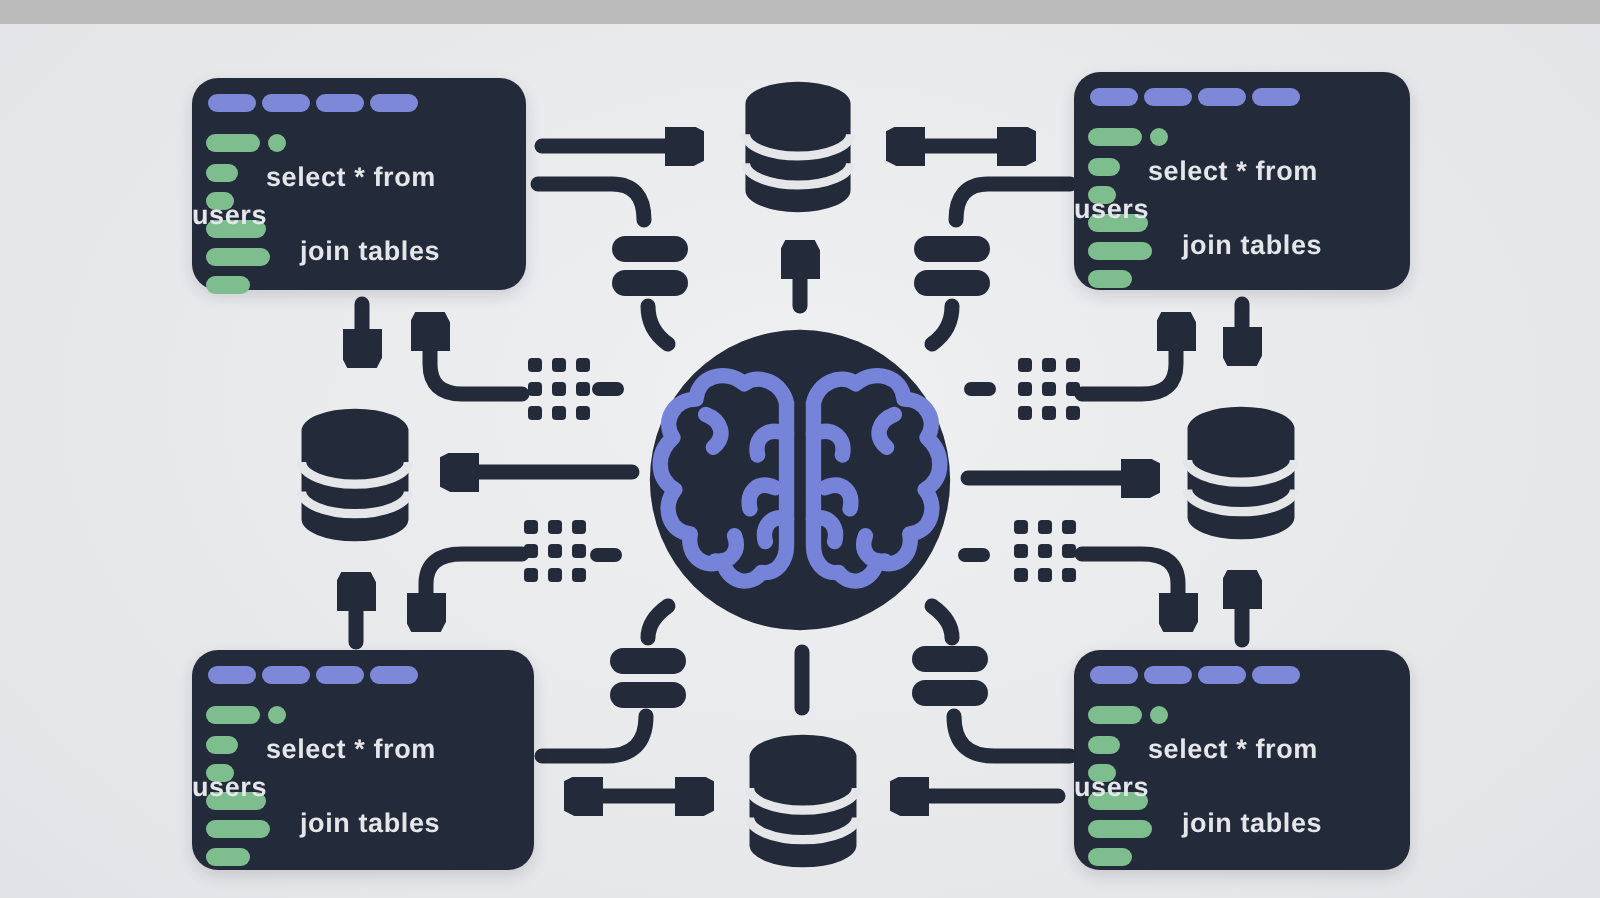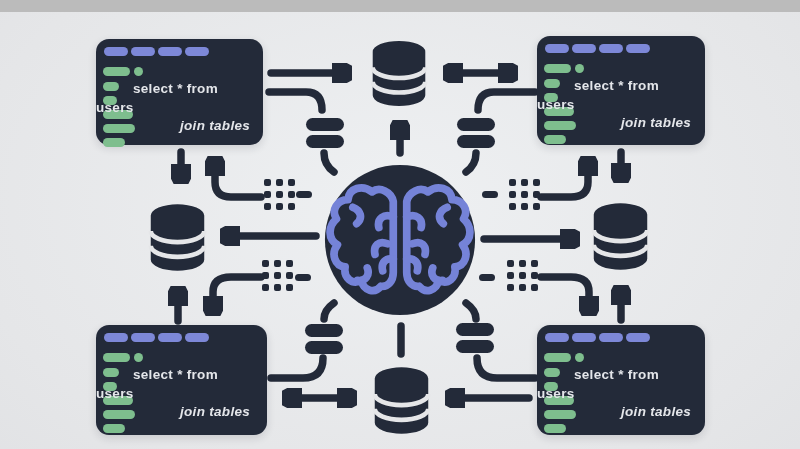--- a/index.html
+++ b/index.html
@@ -18,21 +18,21 @@
     box-shadow:0 3px 8px rgba(25,30,45,.14);
   }
   .tabs{position:absolute;left:8px;top:8px;display:flex;gap:3px;}
   .tabs i{display:block;width:24px;height:9px;border-radius:4.5px;background:var(--purple);}
   .gutter i{position:absolute;left:7px;height:9px;border-radius:4.5px;background:var(--green);display:block;}
   .g1{top:28px;width:27px;} .gs{top:28px;left:38px !important;width:9px;}
   .g2{top:43px;width:16px;} .g3{top:57px;width:14px;}
   .g4{top:71px;width:30px;} .g5{top:85px;width:32px;} .g6{top:99px;width:22px;}
   .code{position:absolute;left:0;top:41px;width:100%;color:var(--code-text);
     font-size:13.5px;font-weight:bold;line-height:18.5px;letter-spacing:.3px;}
-  .code .l1{padding-left:37px;} .code .l2{} .code .l3{padding-left:84px;font-style:italic;}
+  .code .l1{padding-left:37px;} .code .l2{} .code .l3{padding-left:54px;}
   .db{position:absolute;}
   .db .body{fill:var(--ink);}
   .db .sep{fill:none;stroke:var(--background);stroke-width:5;}
   .brainwrap{position:absolute;}
   .bstroke path{fill:none;stroke:var(--brain);stroke-width:8;stroke-linecap:round;stroke-linejoin:round;}
   .bars{position:absolute;width:38px;display:flex;flex-direction:column;gap:4px;}
   .bars i{display:block;height:13px;border-radius:7px;background:var(--ink);}
   .dots{position:absolute;width:31px;height:31px;display:grid;
     grid-template-columns:repeat(3,7px);grid-template-rows:repeat(3,7px);gap:5px;}
   .dots i{display:block;background:var(--ink);border-radius:2px;}

